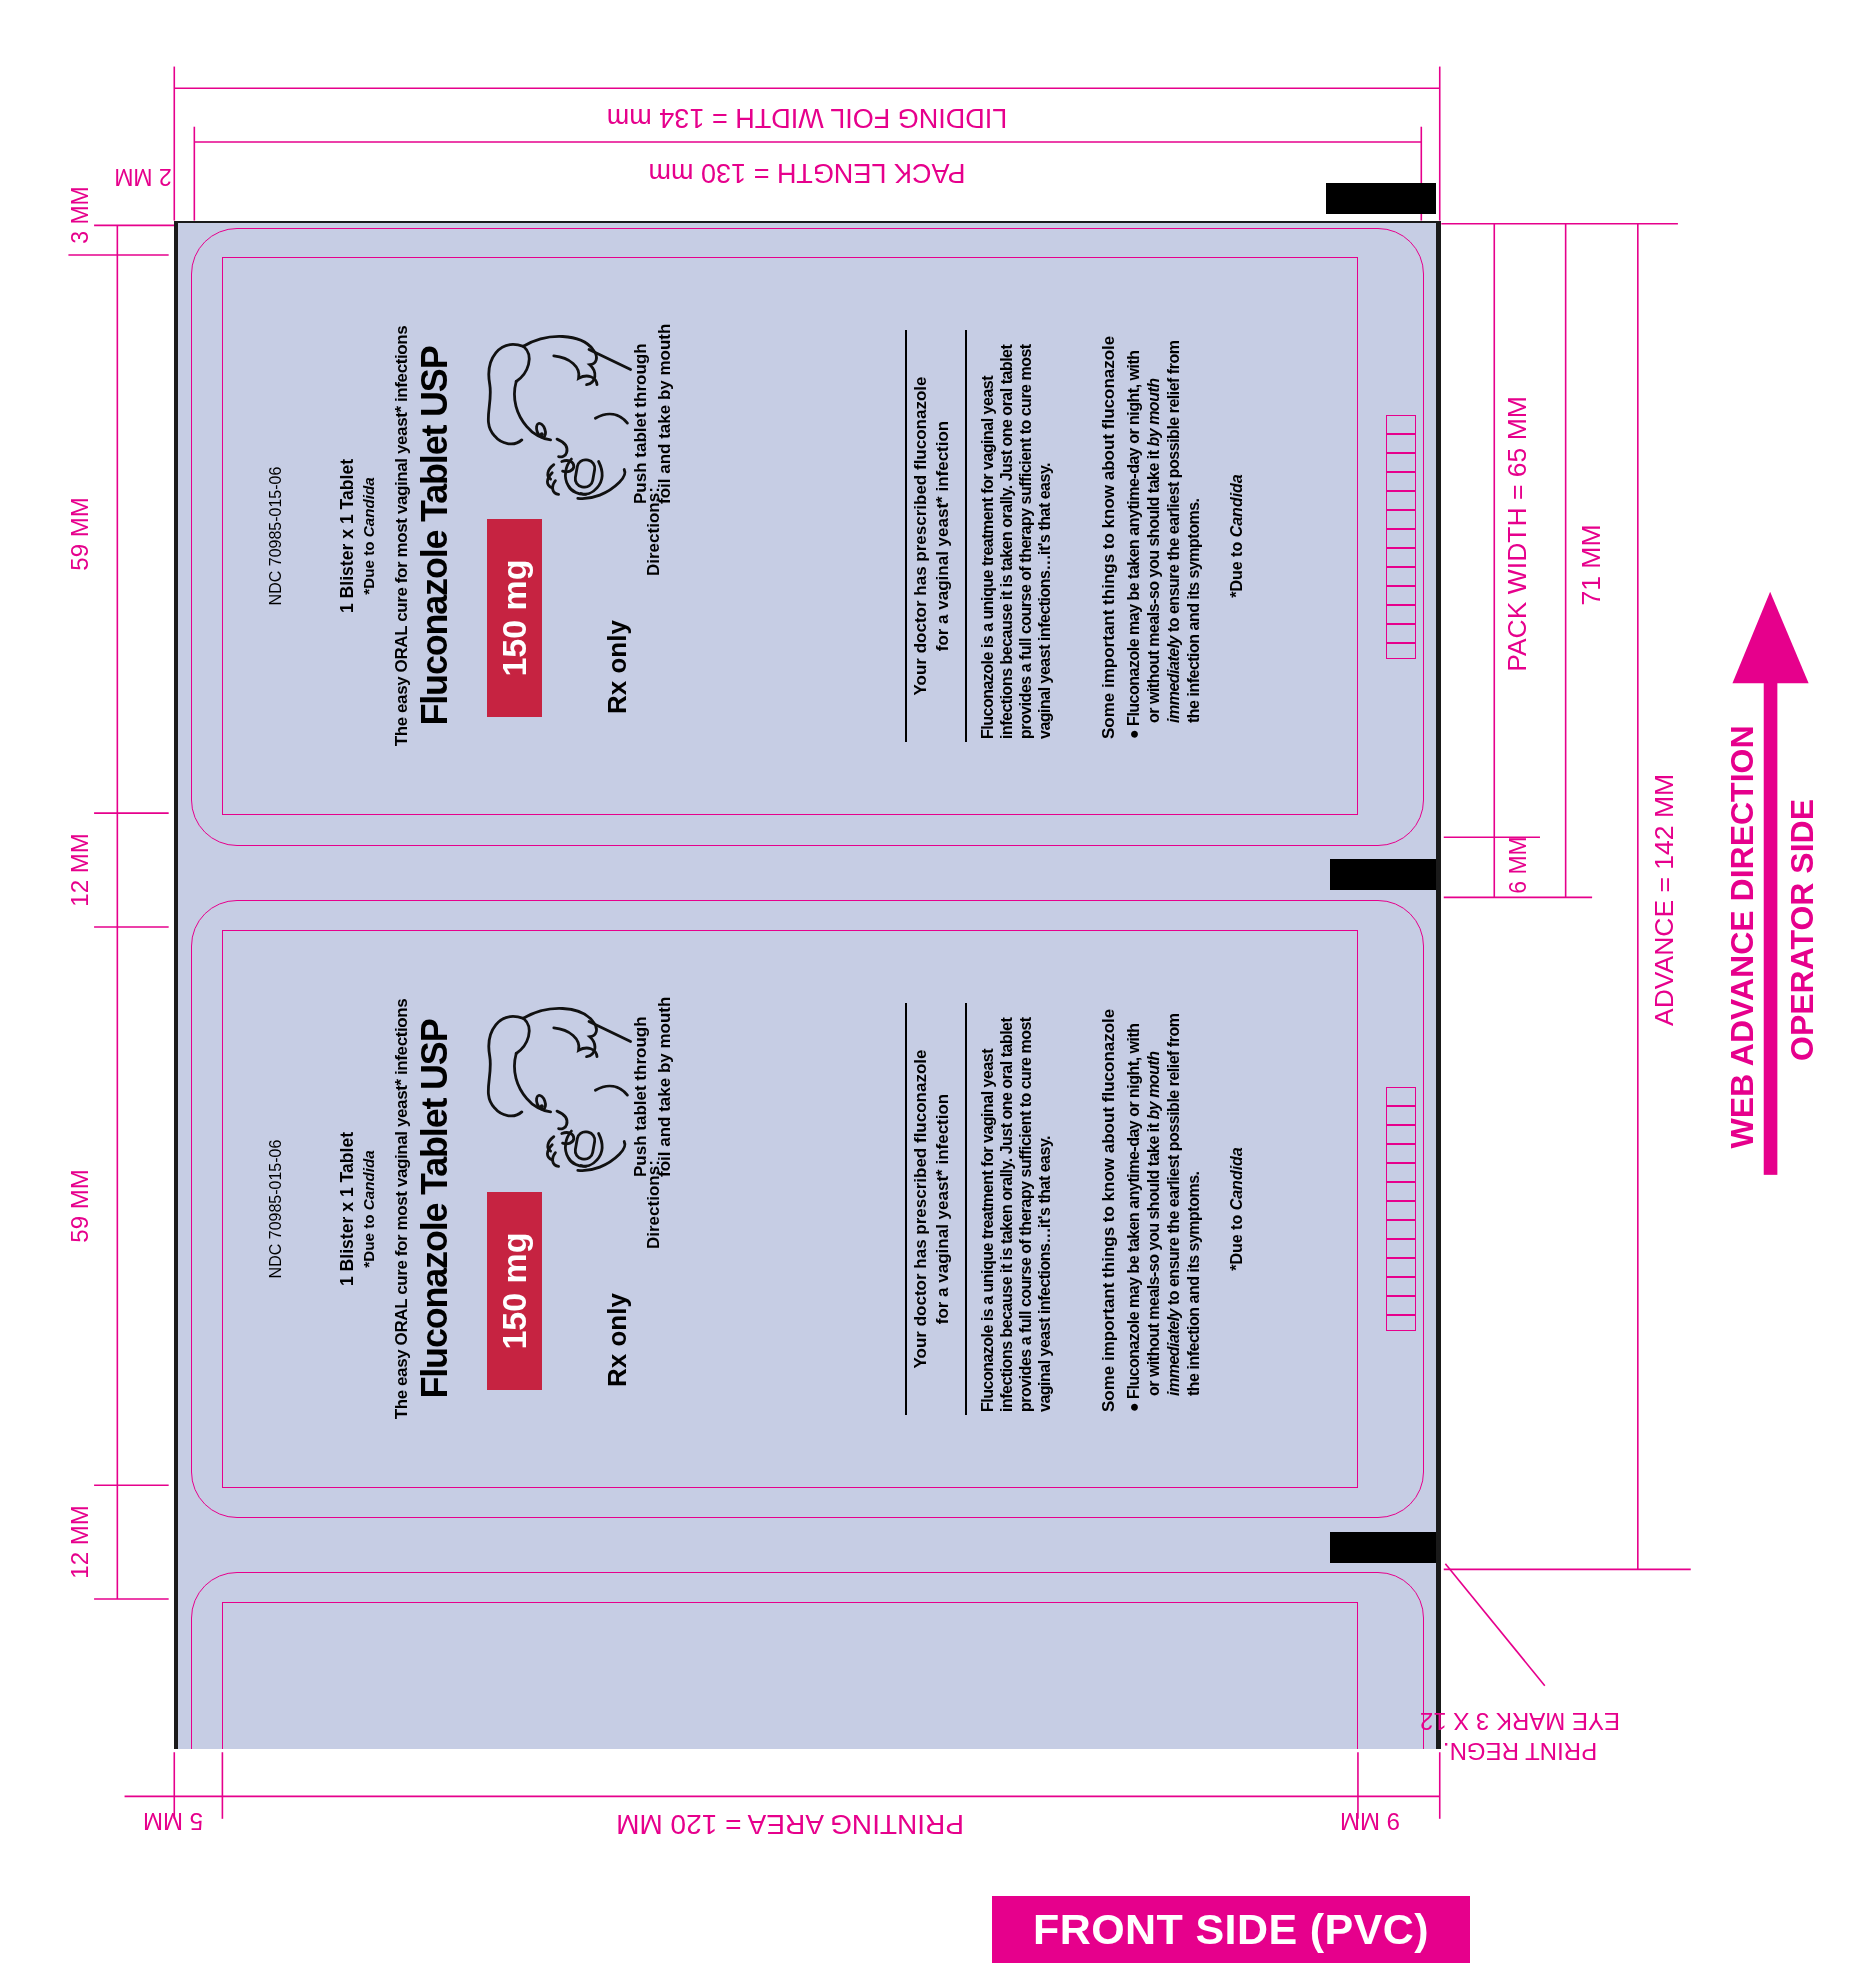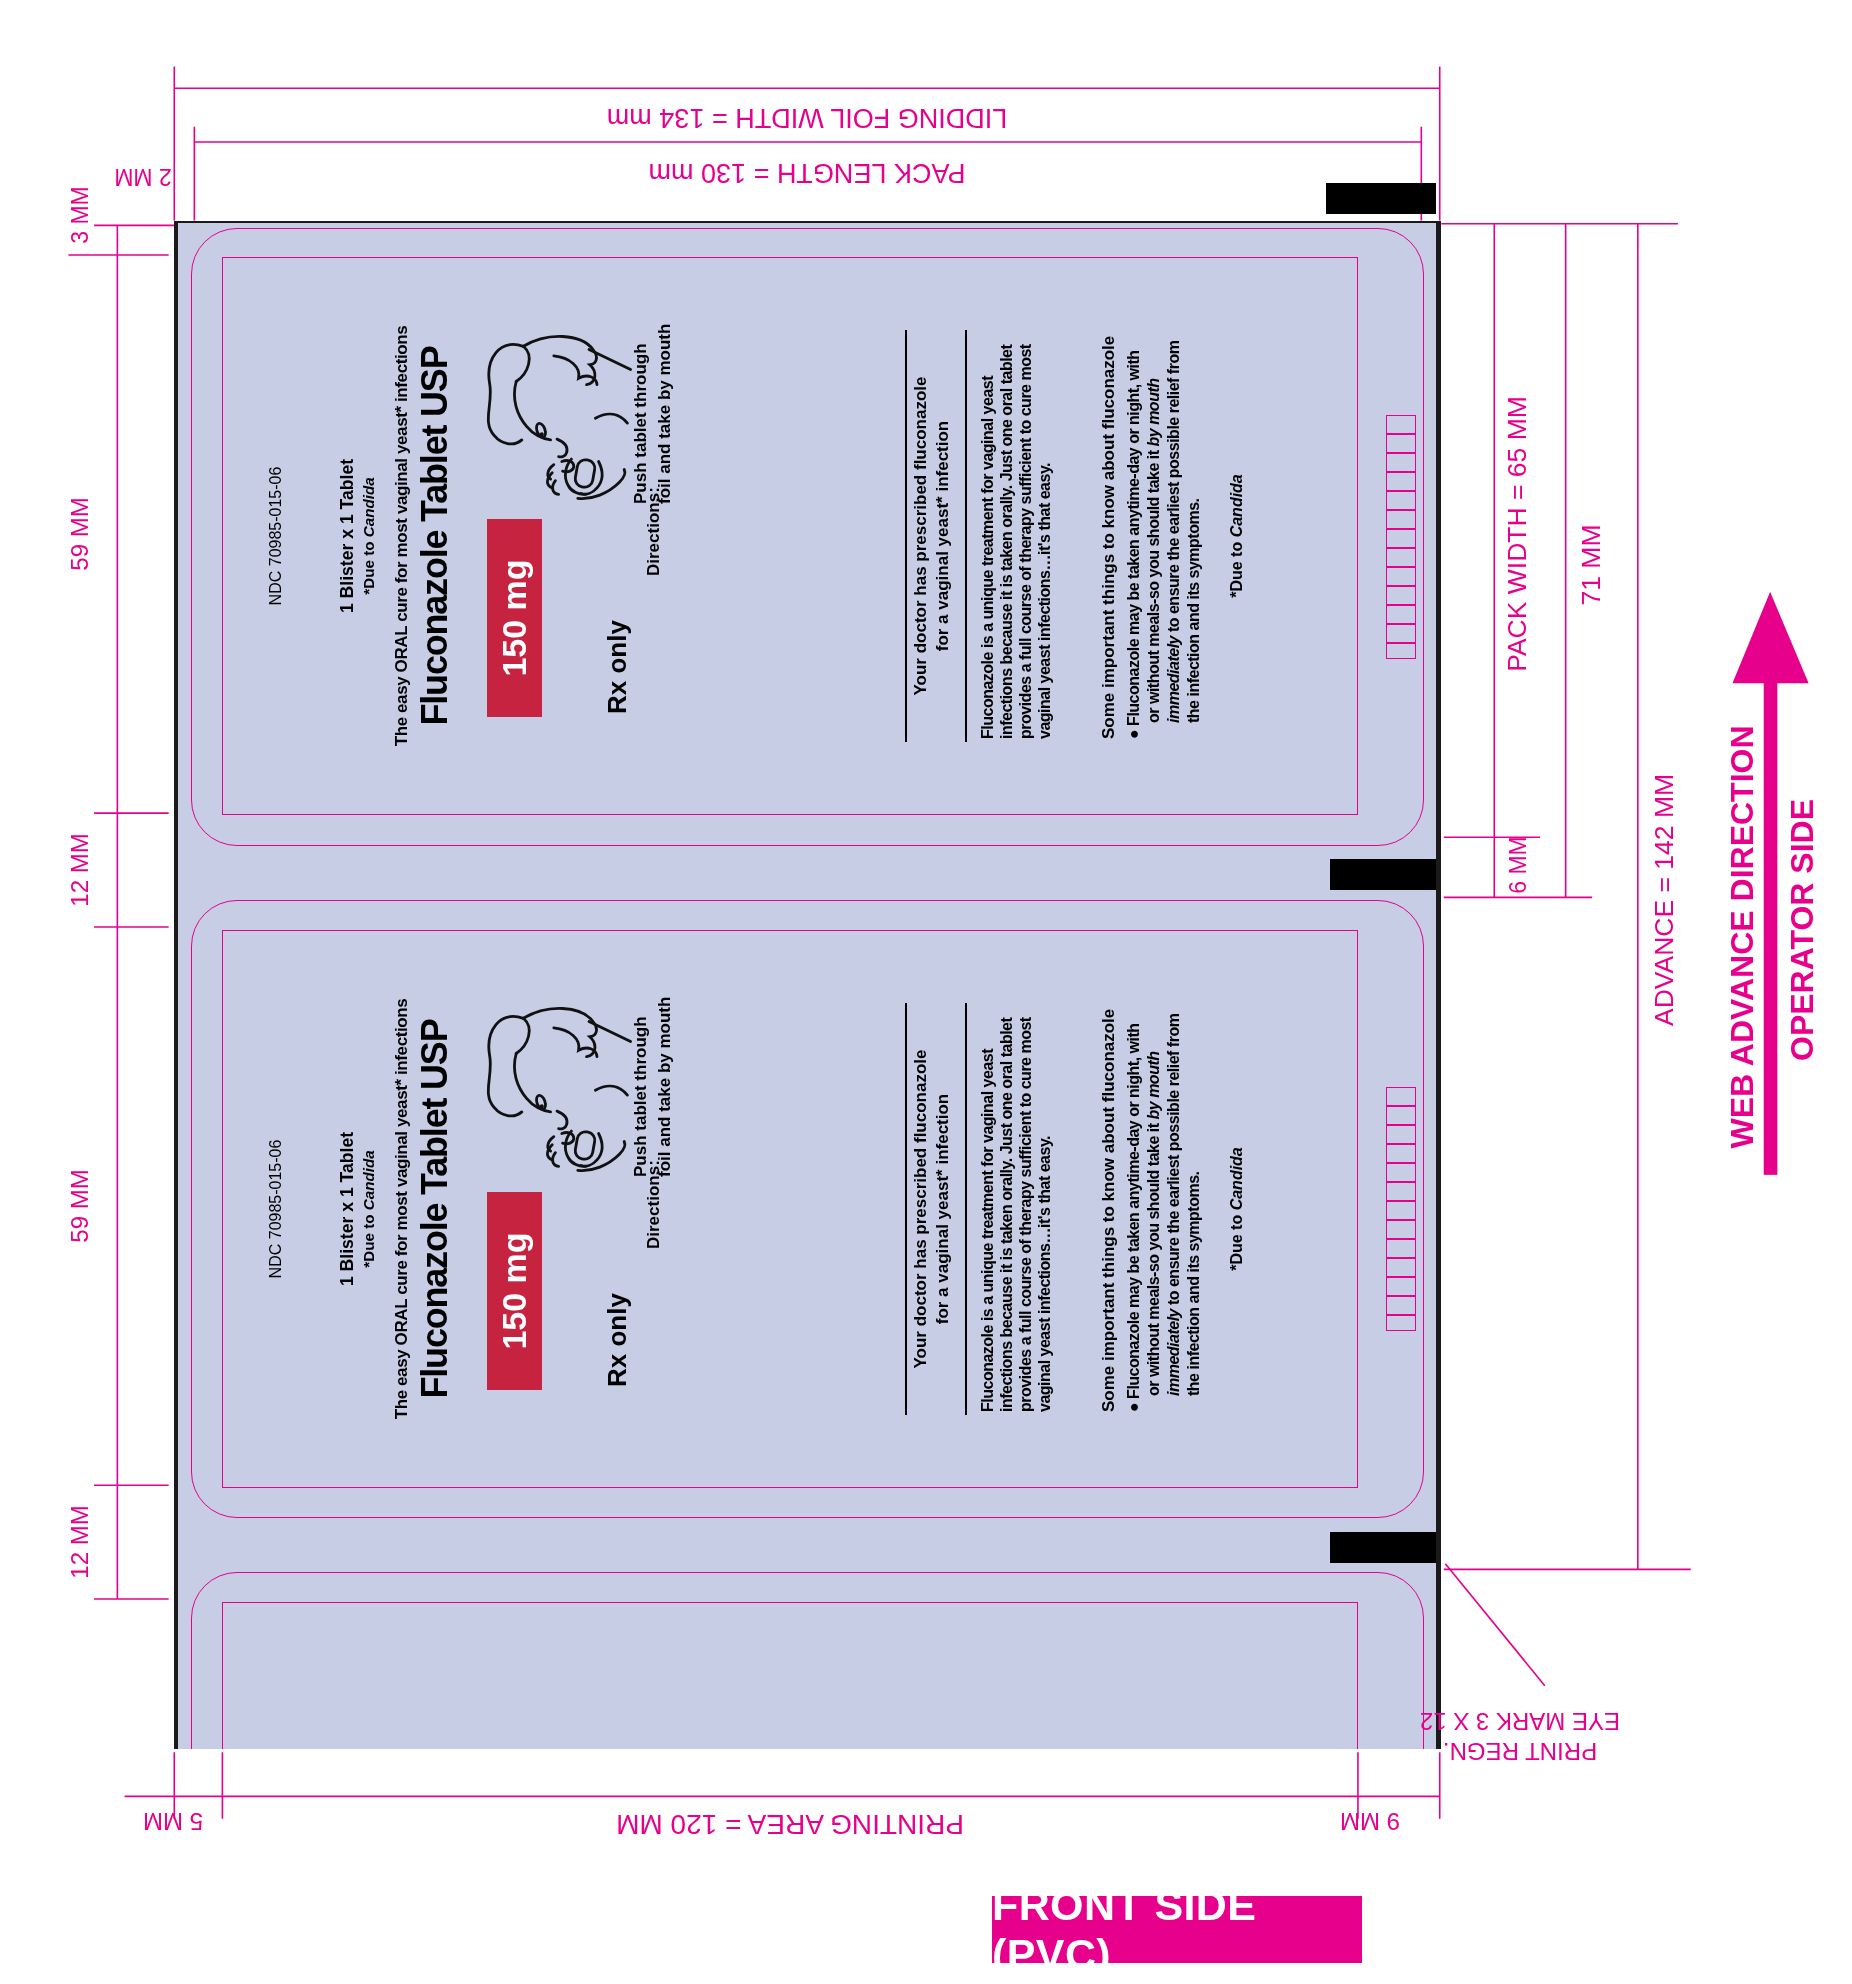--- a/index.html
+++ b/index.html
@@ -48,21 +48,21 @@
   .face{position:absolute;left:299px;width:160px;height:197px;}
   
   .anch{position:absolute;width:0;height:0;}
   .anch>span{display:inline-block;white-space:nowrap;color:#e6008c;}
   .r180>span{transform:translate(-50%,-50%) rotate(180deg);}
   .r90>span{transform:translate(-50%,-50%) rotate(-90deg);}
   .f29>span{font-size:23px;} .f30>span{font-size:24px;} .f33>span{font-size:26.5px;}
   .f34>span{font-size:27px;} .f35>span{font-size:28px;}
   .bold>span{font-weight:bold;}
   .two-line>span{text-align:center;line-height:1.25;}
-  #front-side{left:992px;top:1896px;width:370px;height:67px;background:#e6008c;
+  #front-side{left:992px;top:1896px;width:478px;height:67px;background:#e6008c;
               display:flex;align-items:center;justify-content:center;}
   #front-side span{color:#fff;font-size:43px;font-weight:bold;letter-spacing:0.4px;}
   #dim-svg{left:0;top:0;}
 </style>
 </head>
 <body>
 
 <svg id="dim-svg" class="abs" width="1853" height="1984" viewBox="0 0 2310 2474" fill="none" stroke="#e6008c" stroke-width="2">
 
   <line x1="217" y1="83" x2="217" y2="275"></line>

